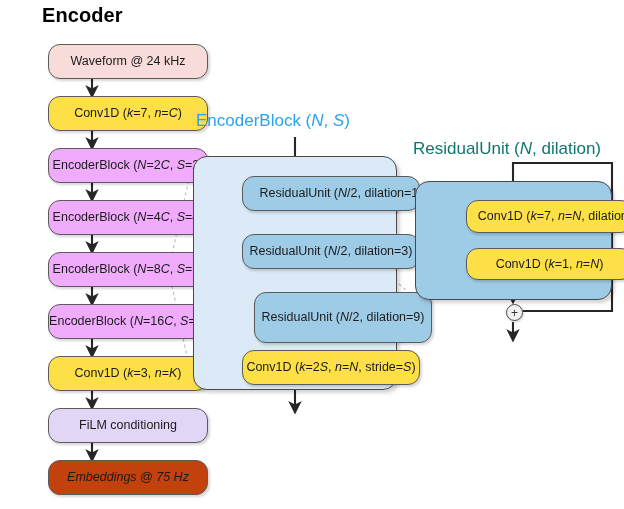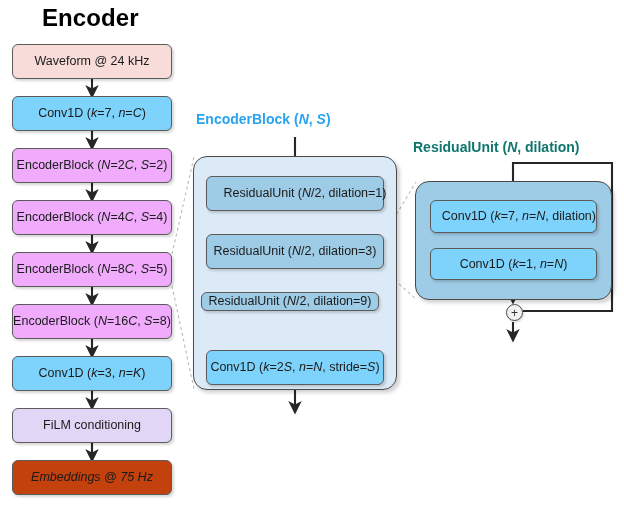--- a/index.html
+++ b/index.html
@@ -18,51 +18,52 @@
   #canvas {
     position: absolute;
     left: 0; top: 0;
     width: 624px;
     height: 509px;
   }
   .abs { position: absolute; box-sizing: border-box; }
 
   
   .col-title {
-    font-size: 24px;
+    font-size: 20px;
     font-weight: bold;
     color: #000000;
     letter-spacing: 0.1px;
     white-space: nowrap;
   }
   .sec-title {
-    font-size: 14px;
-    font-weight: bold;
+    font-size: 17px;
+    font-weight: normal;
     white-space: nowrap;
   }
   .sec-title .it { font-style: italic; }
 
   
   .node {
     border: 1.4px solid #5b5b5b;
-    border-radius: 6px;
+    border-radius: 12px;
     display: flex;
     align-items: center;
     justify-content: center;
     font-size: 12.5px;
     color: #1b1b1b;
     text-align: center;
     white-space: nowrap;
     box-shadow: 1.5px 2px 2.5px rgba(0,0,0,0.16);
     line-height: 1;
+    margin-left: 36px;
   }
   .node .it { font-style: italic; }
 
   .n-pink   { background: #f8dcda; }
-  .n-grey   { background: #7dd3fc; }
+  .n-grey   { background: #fde047; }
   .n-blue   { background: #f0abfc; }
   .n-purple { background: #e2d6f6; }
   .n-yellow { background: #c2410c; font-style: italic; }
   .n-mid    { background: #9ecbe6; }
 
   
   .panel {
     border: 1.6px solid #4a4a4a;
     border-radius: 14px;
     box-shadow: 2.5px 3px 3.5px rgba(0,0,0,0.17);
@@ -181,21 +182,21 @@
   <div class="abs panel p-light" style="left:193px; top:156px; width:204px; height:234px;"></div>
 
   <div class="abs node n-mid" style="left:206px; top:176px; width:178px; height:35px;padding-left:20px;">
     <span>ResidualUnit (<span class="it">N</span>/2, dilation=1)</span>
   </div>
 
   <div class="abs node n-mid" style="left:206px; top:234px; width:178px; height:35px;">
     <span>ResidualUnit (<span class="it">N</span>/2, dilation=3)</span>
   </div>
 
-  <div class="abs node n-mid" style="left:201px; top:292px; width:178px; height:19px;">
+  <div class="abs node n-mid" style="left:218px; top:292px; width:178px; height:51px;">
     <span>ResidualUnit (<span class="it">N</span>/2, dilation=9)</span>
   </div>
 
   <div class="abs node n-grey" style="left:206px; top:350px; width:178px; height:35px;">
     <span>Conv1D (<span class="it">k</span>=2<span class="it">S</span>, <span class="it">n</span>=<span class="it">N</span>, stride=<span class="it">S</span>)</span>
   </div>
 
   <div class="abs sec-title" style="left:413px; top:139px; color:#0f766e;">
     ResidualUnit (<span class="it">N</span>, dilation)
   </div>

